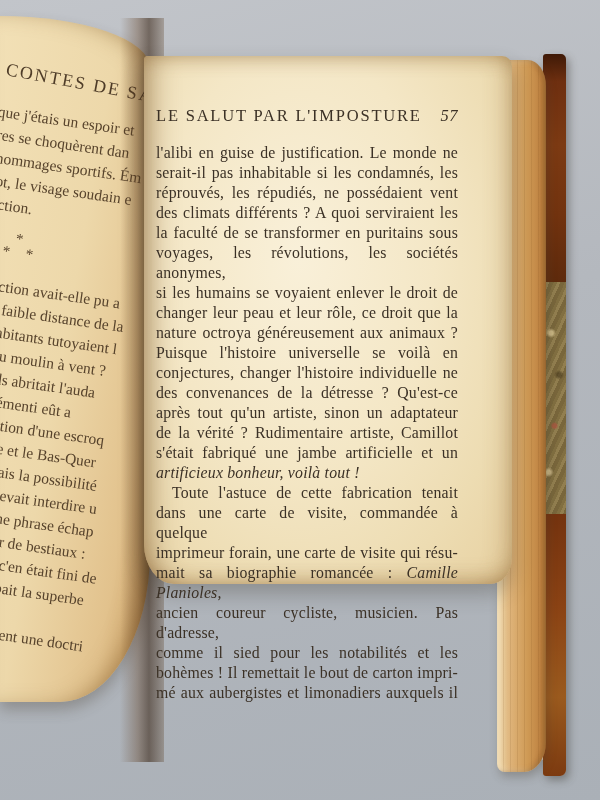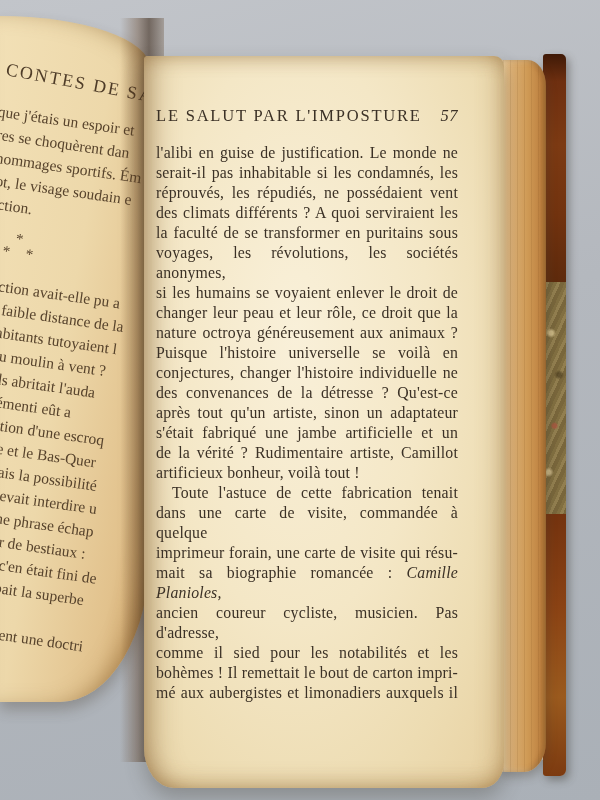--- a/index.html
+++ b/index.html
@@ -70,39 +70,40 @@
   #left-lines-2 .tline:nth-child(16){margin-left:30px;}
 
   
   .gutter{
     position:absolute;left:120px;top:18px;width:44px;height:744px;z-index:3;
     background:linear-gradient(90deg, rgba(80,50,20,0) 0%, rgba(90,55,25,.35) 40%, rgba(50,28,10,.55) 66%, rgba(90,60,30,.28) 100%);
   }
 
   
   .right-page{
-    position:absolute;left:144px;top:56px;width:360px;height:732px;z-index:4;
+    position:absolute;left:144px;top:56px;width:360px;height:528px;z-index:4;
     background:radial-gradient(ellipse at 42% 38%, #f9f0d9 0%, #f4e7c6 45%, #eddcb2 75%, #e7d0a0 100%);
     border-radius:4px 10px 22px 30px / 4px 10px 26px 40px;
     box-shadow:
       inset 18px 0 28px -12px rgba(110,70,25,.5),
       inset -16px 0 26px -14px rgba(140,95,40,.45),
       inset 0 -14px 24px -14px rgba(140,95,40,.4),
       inset 0 14px 20px -14px rgba(150,110,55,.35),
       0 10px 20px rgba(60,55,48,.3);
+    padding-left: 8px;
   }
   .right-text{position:absolute;left:12px;top:50px;width:302px;color:var(--ink,#3b3126);}
   .page-header{display:flex;justify-content:space-between;align-items:baseline;
     font-size:16.5px;letter-spacing:1.8px;margin-bottom:17px;}
   .page-header .pagenum{letter-spacing:.5px;font-style:italic;}
   .body-lines .tline{
     font-size:15.8px;line-height:20px;letter-spacing:.2px;
     text-align:justify;text-align-last:justify;
   }
-  .body-lines .tline.end{text-align-last:left;}
+  .body-lines .tline.end{text-align-last:left;font-style:italic;}
   .body-lines .tline.indent{text-indent:16px;}
 </style>
 </head>
 <body>
 
 <div class="scene">
 
   <div class="board">
     <div class="seg-top"></div>
     <div class="seg-marble"></div>
@@ -162,22 +163,22 @@
           <div class="tline">des climats différents ? A quoi serviraient les</div>
           <div class="tline">la faculté de se transformer en puritains sous</div>
           <div class="tline">voyages, les révolutions, les sociétés anonymes,</div>
           <div class="tline">si les humains se voyaient enlever le droit de</div>
           <div class="tline">changer leur peau et leur rôle, ce droit que la</div>
           <div class="tline">nature octroya généreusement aux animaux ?</div>
           <div class="tline">Puisque l'histoire universelle se voilà en</div>
           <div class="tline">conjectures, changer l'histoire individuelle ne</div>
           <div class="tline">des convenances de la détresse ? Qu'est-ce</div>
           <div class="tline">après tout qu'un artiste, sinon un adaptateur</div>
+          <div class="tline">de la vérité ? Rudimentaire artiste, Camillot</div>
           <div class="tline">s'était fabriqué une jambe artificielle et un</div>
-          <div class="tline">de la vérité ? Rudimentaire artiste, Camillot</div>
           <div class="tline end">artificieux bonheur, voilà tout !</div>
           <div class="tline indent">Toute l'astuce de cette fabrication tenait</div>
           <div class="tline">dans une carte de visite, commandée à quelque</div>
           <div class="tline">imprimeur forain, une carte de visite qui résu-</div>
           <div class="tline"><span>mait sa biographie romancée : </span><span style="font-style: italic;">Camille Planioles,</span></div>
           <div class="tline"><span style="">ancien coureur cycliste, musicien.</span><span> Pas d'adresse,</span></div>
           <div class="tline">comme il sied pour les notabilités et les</div>
           <div class="tline">bohèmes ! Il remettait le bout de carton impri-</div>
           <div class="tline">mé aux aubergistes et limonadiers auxquels il</div>
         </div>

